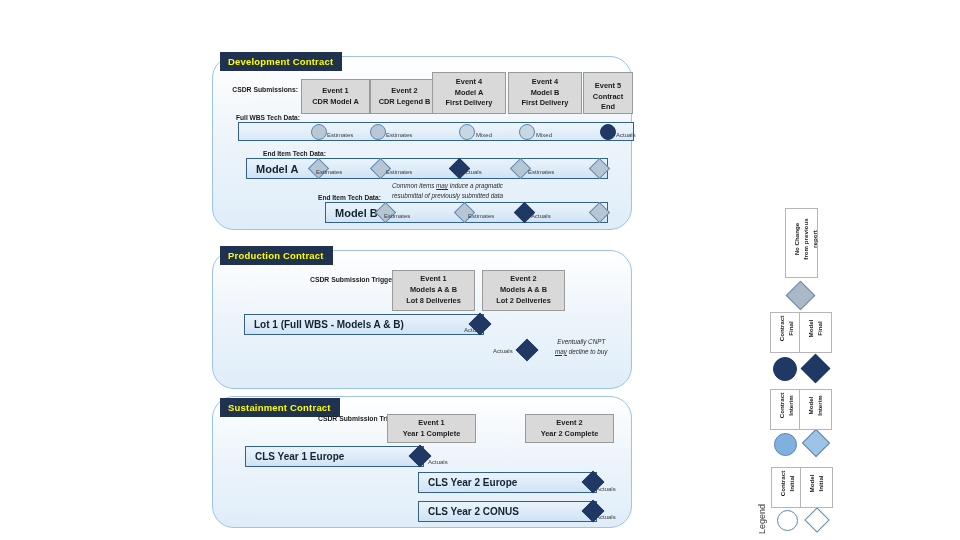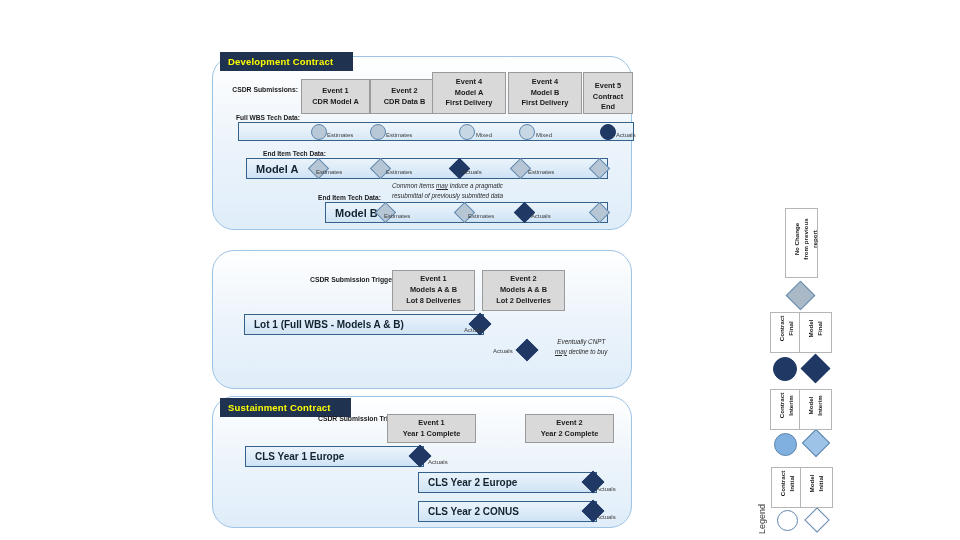--- a/index.html
+++ b/index.html
@@ -10,21 +10,21 @@
   .stage{position:absolute;left:0;top:0;width:960px;height:540px;}
 
   
   .panel{
     position:absolute;border:1px solid #9dc3e6;border-radius:22px;
     background:linear-gradient(to bottom,#ffffff 0%,#eef5fb 45%,#dfedf9 100%);
   }
   .panel-title{
     position:absolute;background:#1f3250;color:#ffff00;
     font-weight:bold;font-size:9.5px;letter-spacing:.2px;
-    padding:4px 20px 4px 8px;white-space:nowrap;
+    padding:4px 9px 4px 8px;white-space:nowrap;
   }
 
   
   .evbox{
     position:absolute;background:#d9d9d9;border:1px solid #9a9a9a;
     font-size:7.4px;font-weight:bold;color:#1a1a1a;text-align:center;
     display:flex;flex-direction:column;align-items:center;justify-content:center;
     line-height:1.45;
   }
   .evbox span{display:block;white-space:nowrap;}
@@ -106,21 +106,21 @@
     <span>CSDR</span>
     <span>Submissions:</span>
   </div>
 
   <div class="evbox" style="left:301px;top:79px;width:67px;height:33px;">
     <span>Event 1</span>
     <span>CDR Model A</span>
   </div>
   <div class="evbox" style="left:370px;top:79px;width:67px;height:33px;">
     <span>Event 2</span>
-    <span>CDR Data B</span>
+    <span>CDR Legend B</span>
   </div>
   <div class="evbox" style="left:432px;top:72px;width:72px;height:40px;">
     <span>Event 4</span>
     <span>Model A</span>
     <span>First Delivery</span>
   </div>
   <div class="evbox" style="left:508px;top:72px;width:72px;height:40px;">
     <span>Event 4</span>
     <span>Model B</span>
     <span>First Delivery</span>
@@ -185,20 +185,21 @@
 
   <div class="dia d-est" style="left:457px;top:205px;width:13px;height:13px;"></div>
   <div class="mk-label" style="left:468px;top:213px;">Estimates</div>
 
   <div class="dia d-final" style="left:517px;top:205px;width:13px;height:13px;"></div>
   <div class="mk-label" style="left:531px;top:213px;">Actuals</div>
 
   <div class="dia d-est" style="left:592px;top:205px;width:13px;height:13px;"></div>
 
   <div class="panel" style="left:212px;top:250px;width:418px;height:137px;"></div>
+  <div class="panel-title" style="left:220px;top:246px;">Production Contract</div>
 
   <div class="sidelabel" style="left:310px;top:275px;width:80px;">
     <span>CSDR</span>
     <span>Submission</span>
     <span>Triggers:</span>
   </div>
 
   <div class="evbox" style="left:392px;top:270px;width:81px;height:39px;">
     <span>Event 1</span>
     <span>Models A &amp; B</span>

